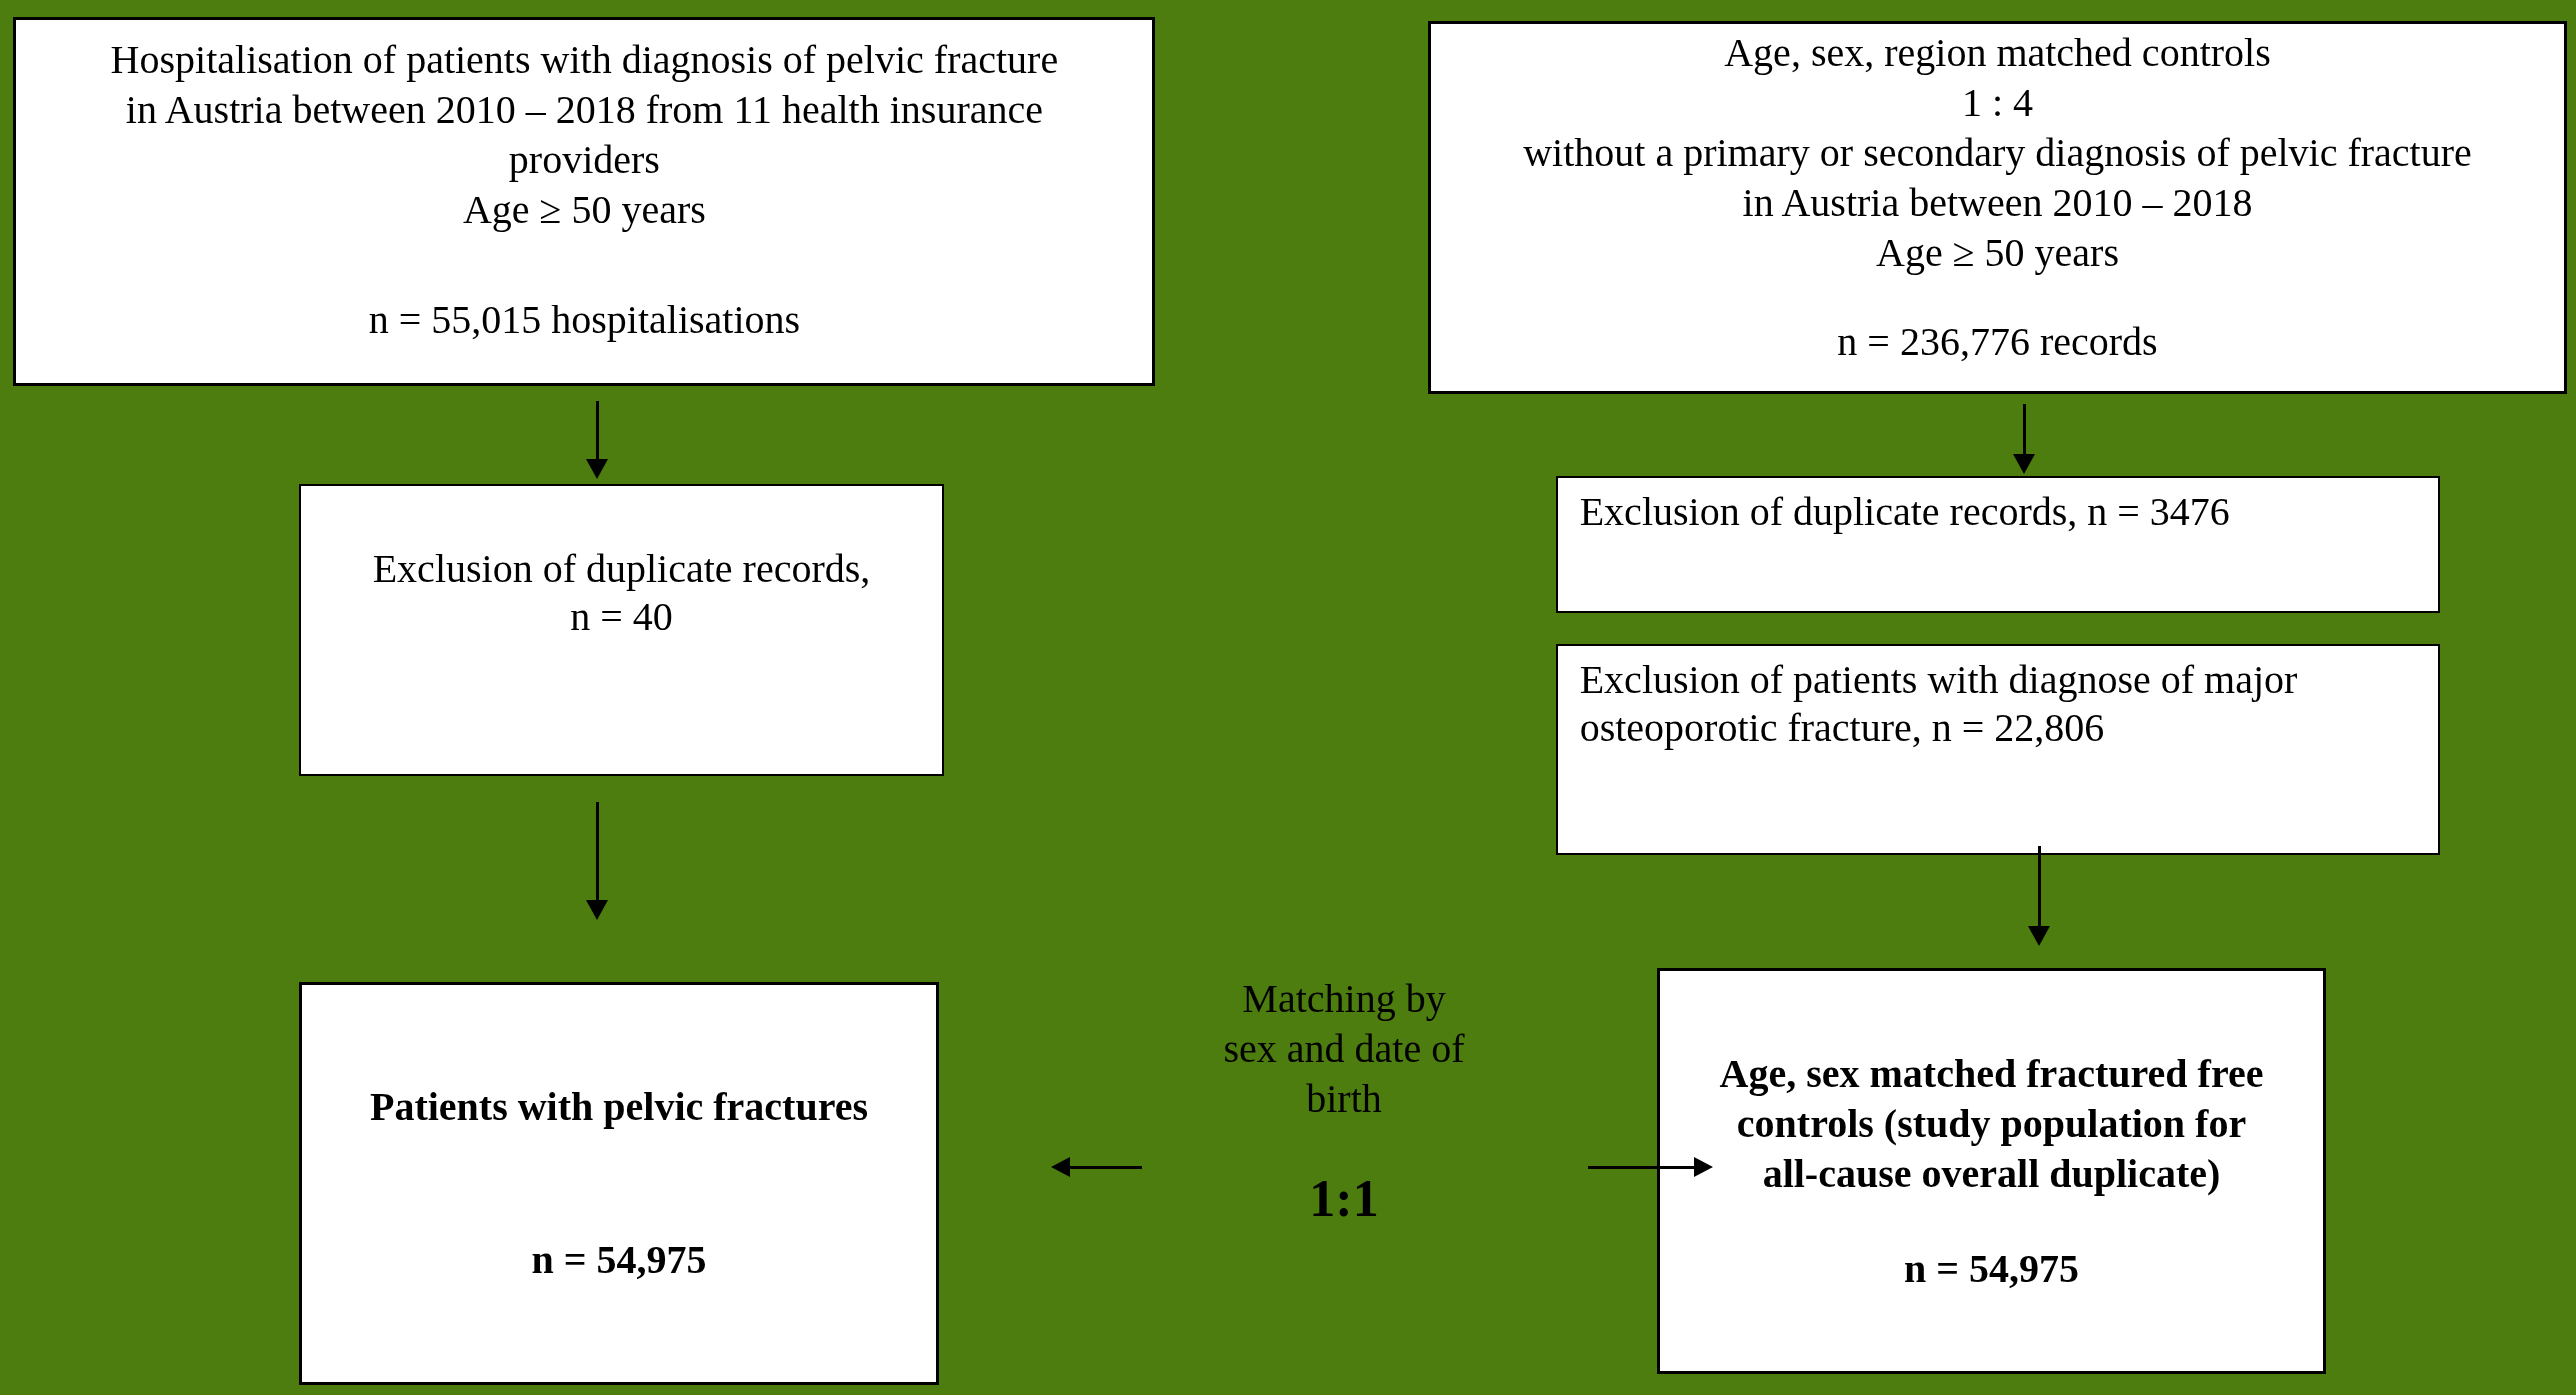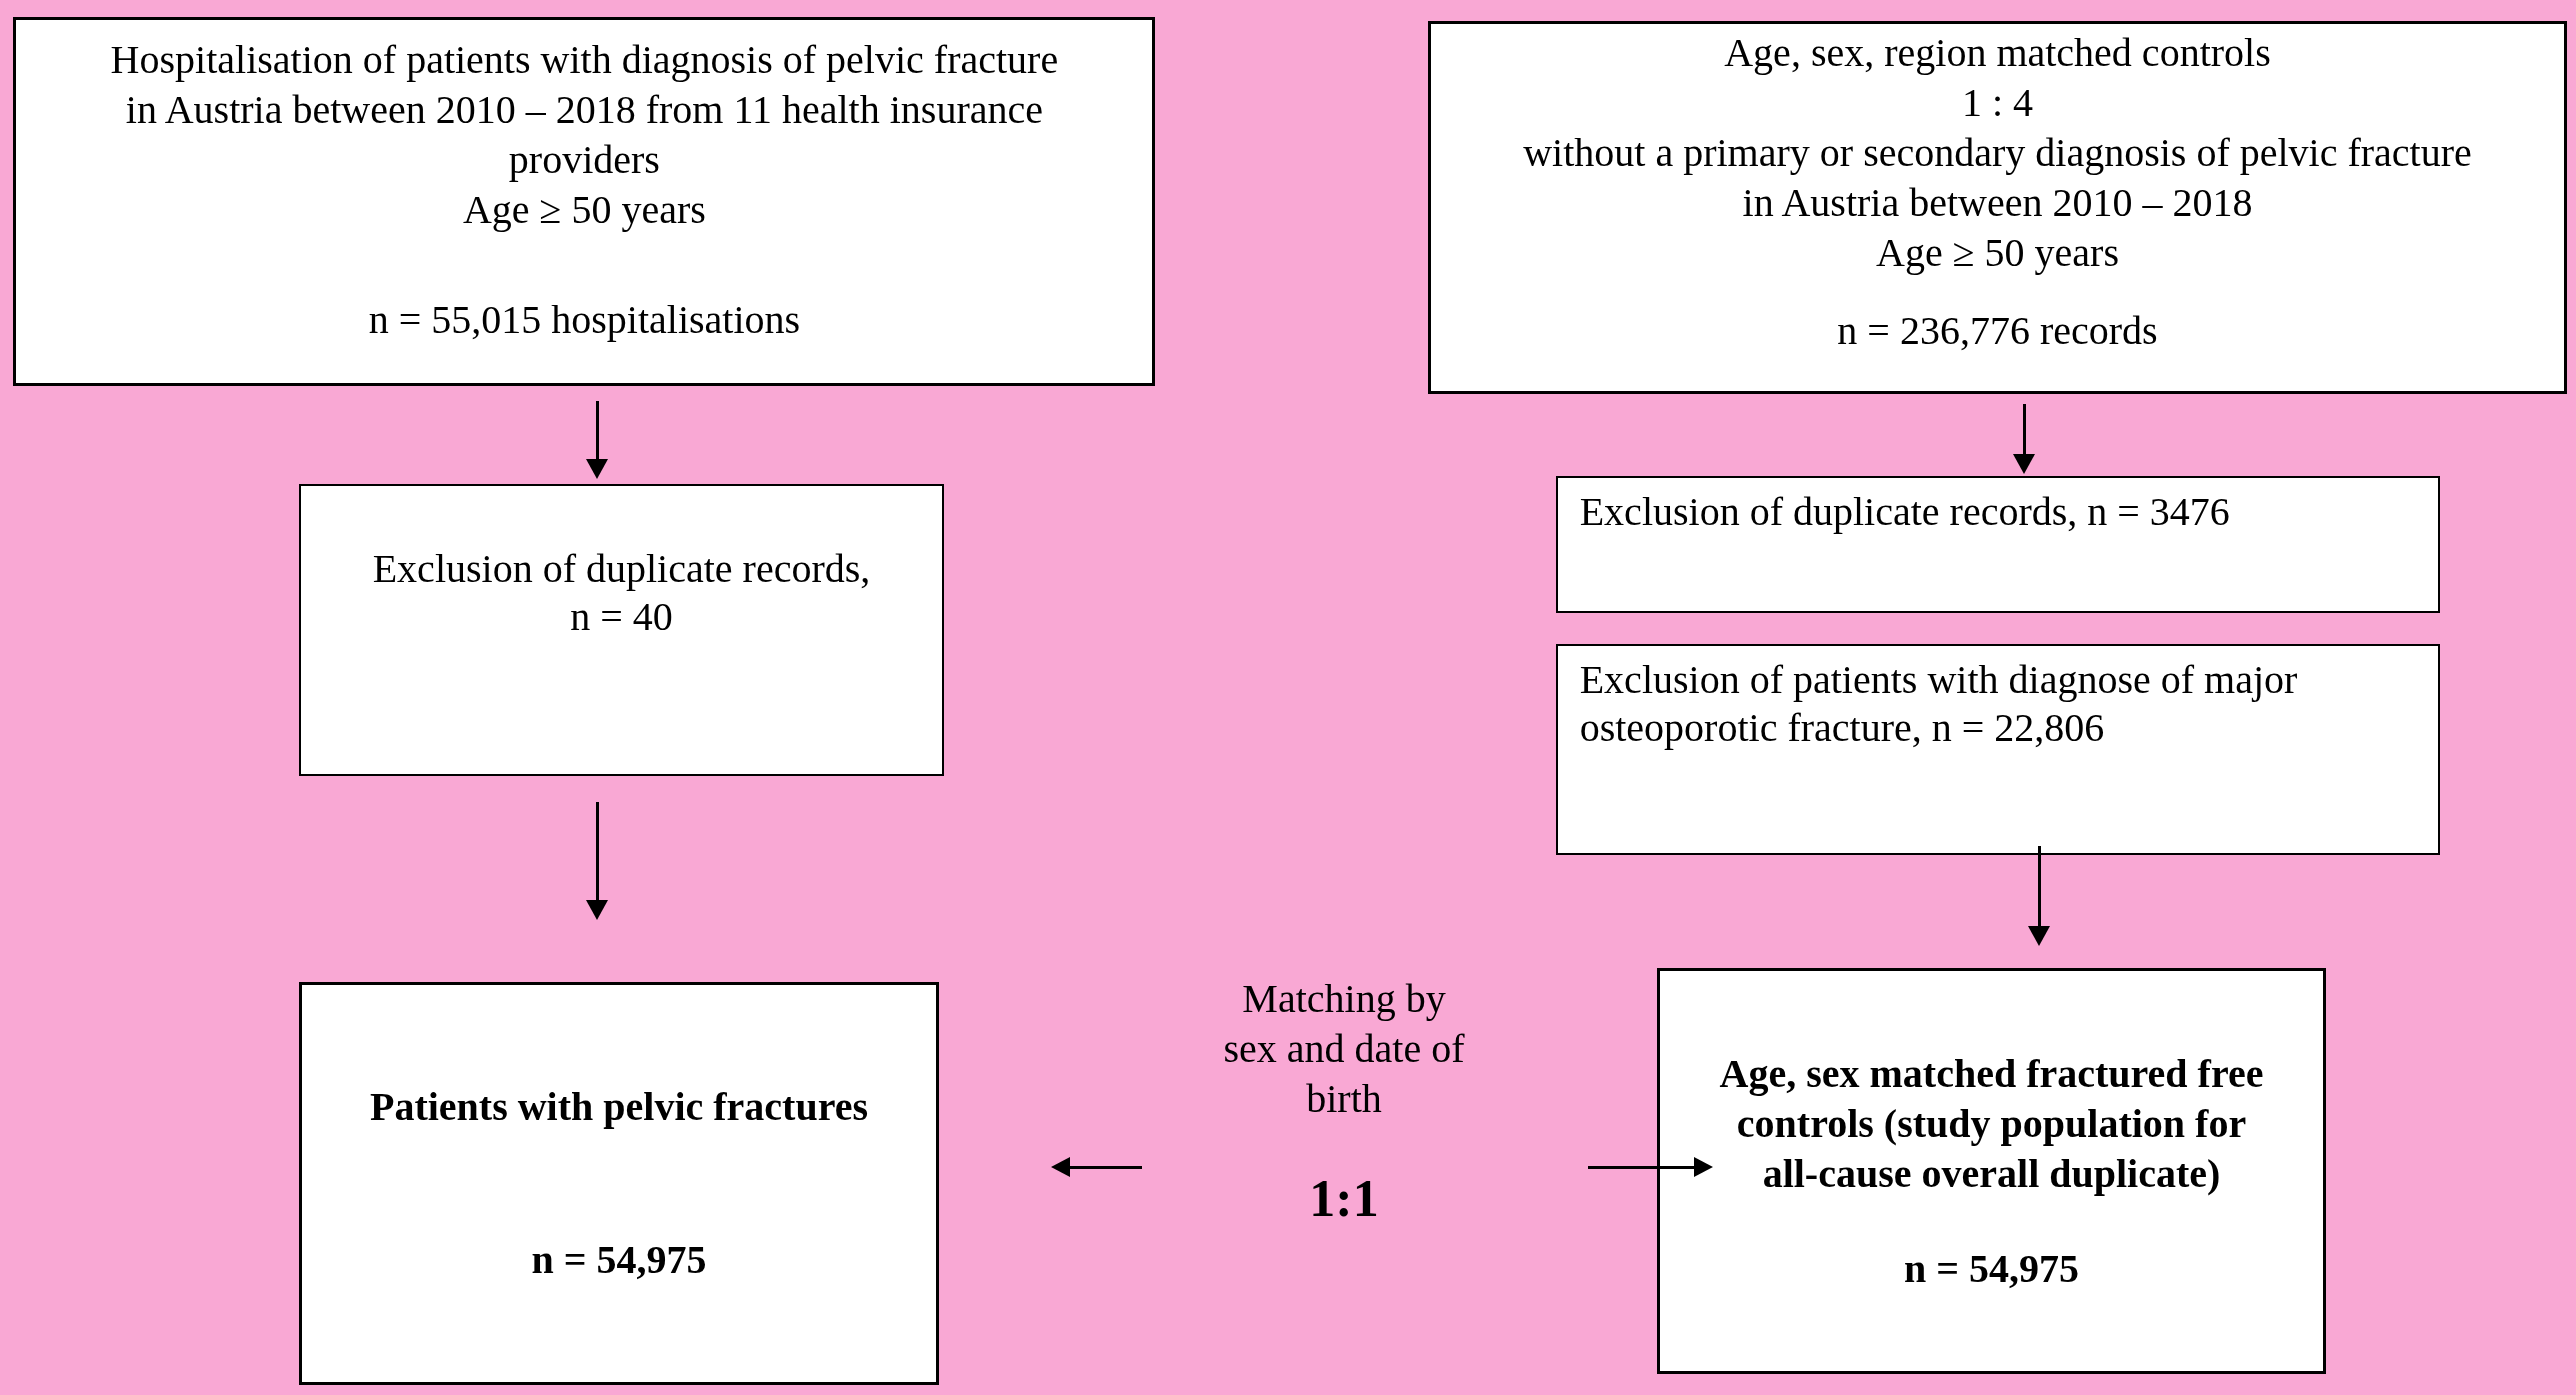--- a/index.html
+++ b/index.html
@@ -1,16 +1,16 @@
 <!DOCTYPE html>
 <html style="font-size:10.2px"><head>
 <meta charset="utf-8">
 <style>
   html,body{margin:0;padding:0;background:#fff;}
-  #page{position:relative;width:2576px;height:1395px;background:#f9a8d4;
+  #page{position:relative;width:2576px;height:1395px;background:#4d7c0f;
         font-family:"Liberation Serif","DejaVu Serif",serif;font-size:40px;color:#000;}
   .box{position:absolute;box-sizing:border-box;border:2.5px solid #000;background:#fff;}
   .box-main{border-width:3.2px;}
   .centered{display:flex;flex-direction:column;align-items:center;text-align:center;}
   .leftalign{text-align:left;}
   .line{display:block;white-space:nowrap;line-height:50px;}
   .line-tight{display:block;white-space:nowrap;line-height:48px;}
   .bold{font-weight:bold;}
   .n-gap{margin-top:60px;}
   .vline{position:absolute;width:3.2px;background:#000;}
@@ -55,21 +55,21 @@
     <span class="line">Patients with pelvic fractures</span>
     <span class="line" style="margin-top:103px;">n = 54,975</span>
   </div>
 
   <div class="box box-main centered" style="left:1428px;top:21px;width:1139px;height:373px;padding-top:4px;">
     <span class="line">Age, sex, region matched controls</span>
     <span class="line">1 : 4</span>
     <span class="line">without a primary or secondary diagnosis of pelvic fracture</span>
     <span class="line">in Austria between 2010 – 2018</span>
     <span class="line">Age ≥ 50 years</span>
-    <span class="line" style="margin-top:28px;text-align:right;">n = 236,776 records</span>
+    <span class="line" style="margin-top:39px;text-align:right;">n = 236,776 records</span>
   </div>
 
   <div>
     <div class="vline" style="left:2023px;top:404px;height:52px;"></div>
     <div class="head-down" style="left:2013px;top:454px;"></div>
   </div>
 
   <div class="box leftalign" style="left:1556px;top:476px;width:884px;height:137px;padding:10.2px 19px 0 21.7px;">
     <span class="line-tight">Exclusion of duplicate records, n = 3476</span>
   </div>

